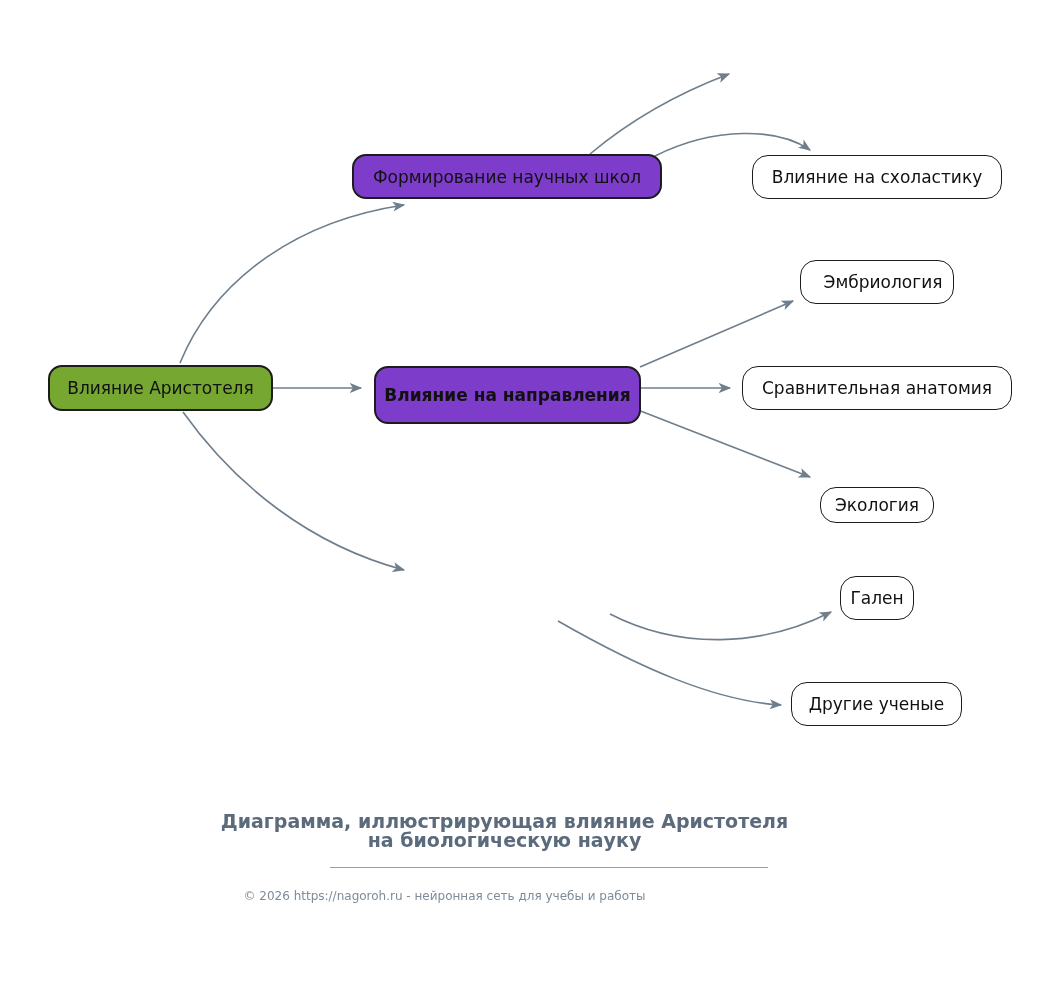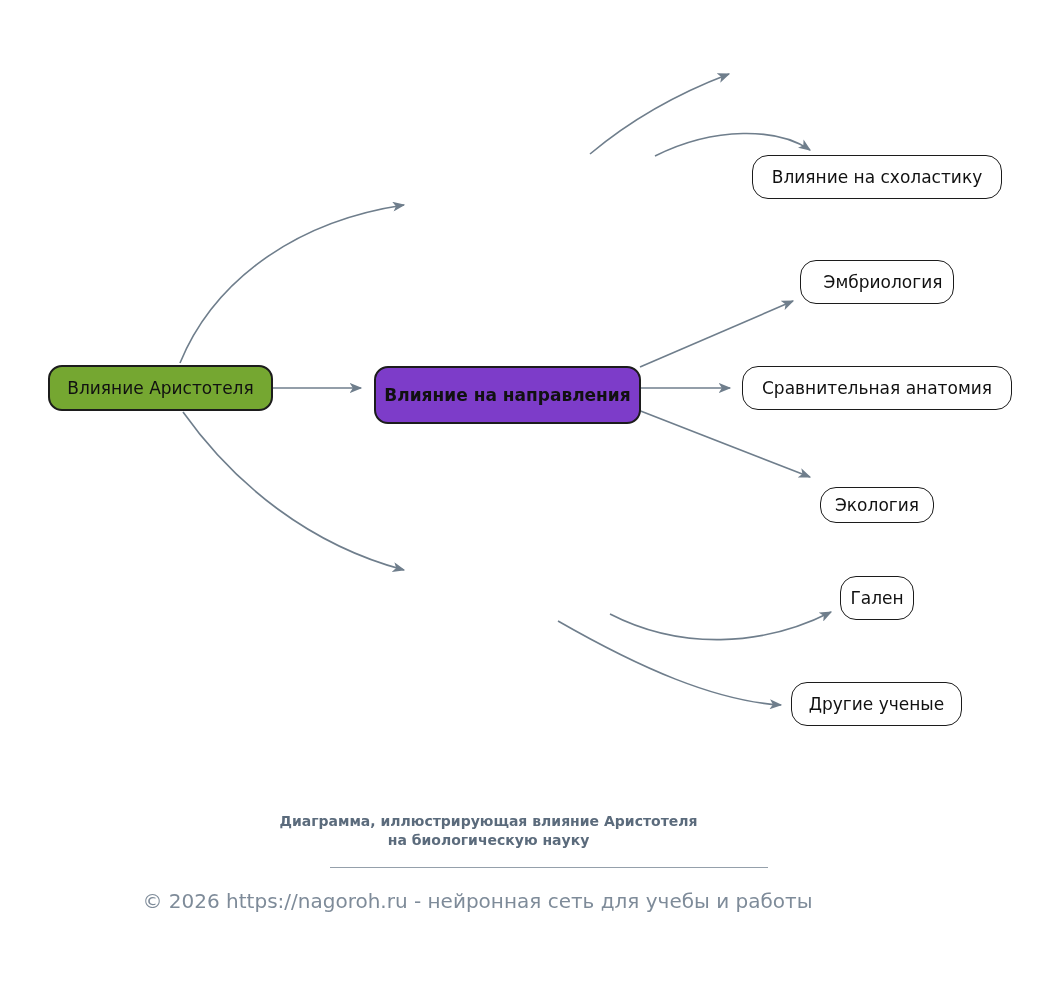--- a/index.html
+++ b/index.html
@@ -40,35 +40,34 @@
   .n-b3     {left:403px; top:577px; width:210px; height:45px;}
   .n-l1     {left:741px; top:50px;  width:272px; height:44px;}
   .n-l2     {left:752px; top:155px; width:250px; height:44px;}
   .n-l3     {left:800px; top:260px; width:154px; height:44px;padding-left:12px;}
   .n-l4     {left:742px; top:366px; width:270px; height:44px;}
   .n-l5     {left:820px; top:487px; width:114px; height:36px;}
   .n-l6     {left:840px; top:576px; width:74px;  height:44px;}
   .n-l7     {left:791px; top:682px; width:171px; height:44px;}
 
   .footer-caption{
-    position:absolute;left:0;top:812px;width:977px;
+    position:absolute;left:16px;top:812px;width:977px;
     text-align:center;
-    font-weight:bold;font-size:14px;line-height:19px;
+    font-weight:bold;font-size:19px;line-height:19px;
     color:var(--caption-color,#5b6b7c);
   }
   .footer-divider{
     position:absolute;left:330px;top:867px;width:438px;height:0;
     border-top:1px solid var(--divider-color,#95a0ab);
   }
   .footer-copyright{
     position:absolute;left:0;top:889px;width:889px;
     text-align:center;
-    font-size:20px;
+    font-size:12px;
     color:var(--copyright-color,#7e8b99);
-    padding-left:33px;
   }
 </style>
 </head>
 <body>
 
 <div class="canvas">
 
   <svg class="edges" width="1061" height="984" viewBox="0 0 1061 984" fill="none" xmlns="http://www.w3.org/2000/svg">
     <defs>
       <marker id="arrow" viewBox="0 0 10 8" refX="9" refY="4" markerWidth="13" markerHeight="10" orient="auto" markerUnits="userSpaceOnUse">
@@ -86,20 +85,23 @@
       <path d="M 638 410 L 810 477" marker-end="url(#arrow)"></path>
       <path d="M 610 614 C 680 650, 762 647, 831 612" marker-end="url(#arrow)"></path>
       <path d="M 558 621 C 640 668, 715 701, 781 705" marker-end="url(#arrow)"></path>
     </g>
   </svg>
 
   <div class="node root n-root">
     <span>Влияние Аристотеля</span>
   </div>
 
+  <div class="node branch n-b1">
+    <span>Формирование научных школ</span>
+  </div>
   <div class="node branch n-b2">
     <span>Влияние на направления</span>
   </div>
 
   <div class="node leaf n-l2">
     <span>Влияние на схоластику</span>
   </div>
   <div class="node leaf n-l3">
     <span>Эмбриология</span>
   </div>

